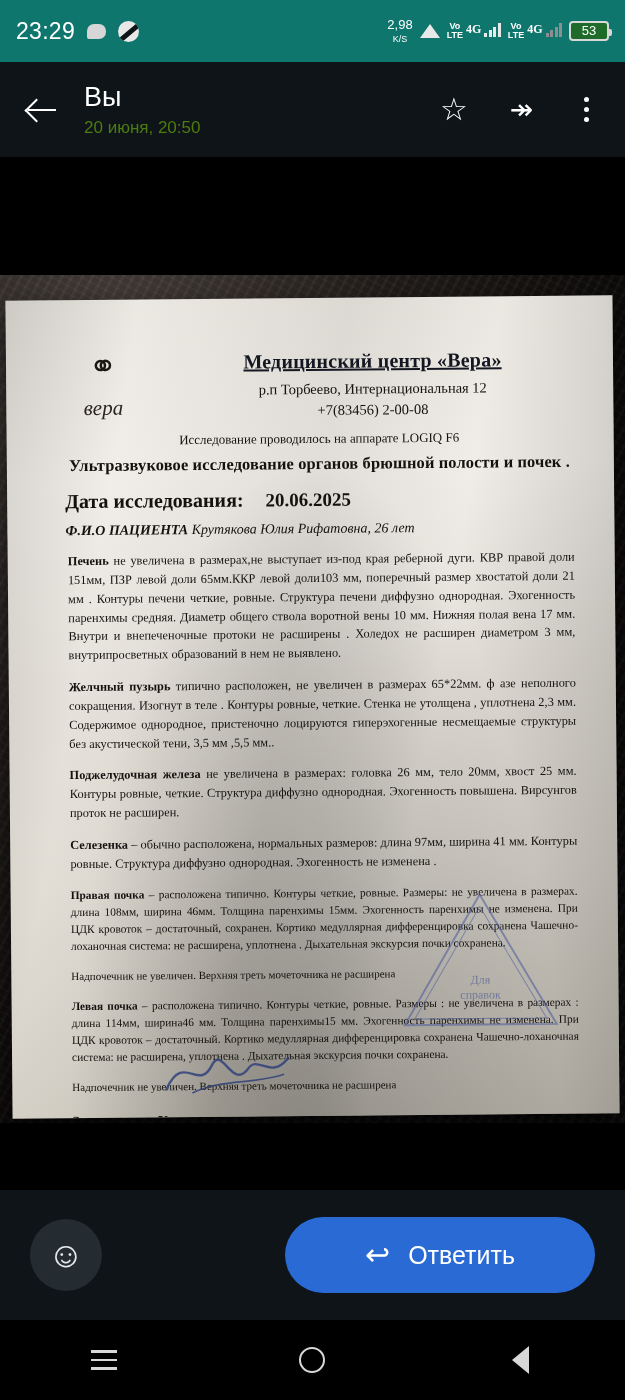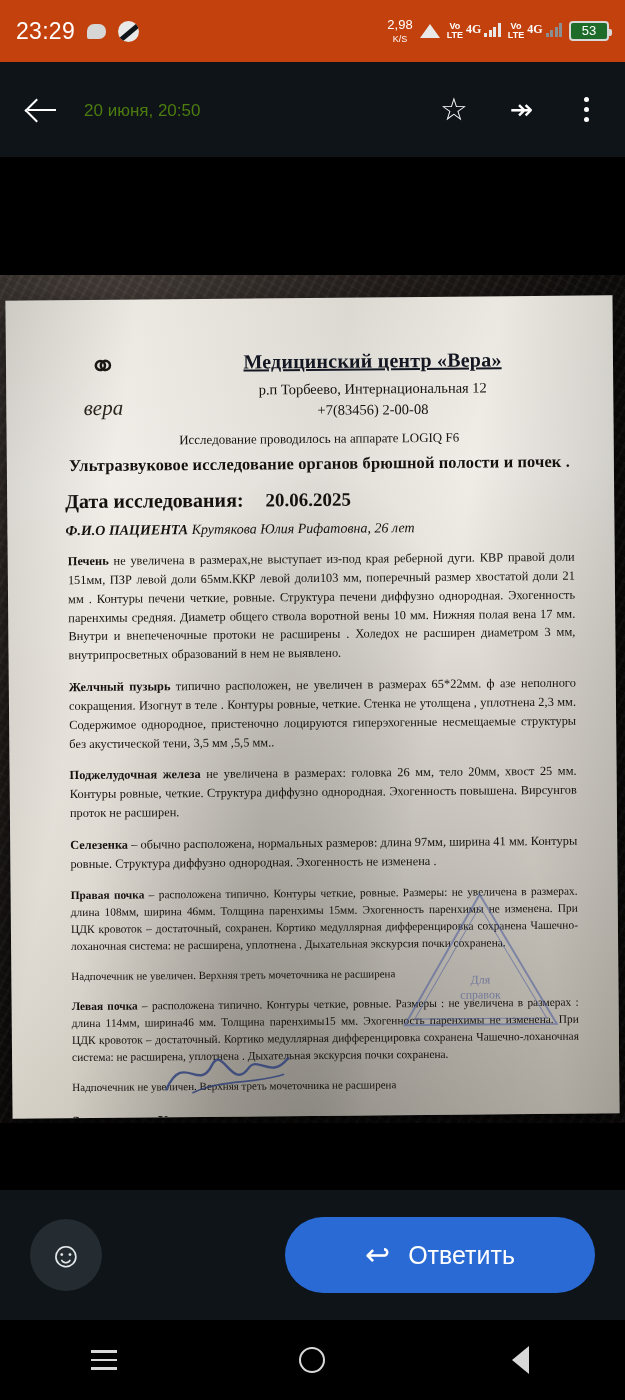--- a/index.html
+++ b/index.html
@@ -13,21 +13,21 @@
     position: relative;
     width: 625px; height: 1400px;
     background: #000;
     display: flex;
     flex-direction: column;
   }
 
   
   .statusbar {
     height: 62px;
-    background: #c2410c;
+    background: #0f766e;
     color: #ffffff;
     display: flex;
     align-items: center;
     padding: 4px 16px;
     font-size: 21px;
     flex: 0 0 auto;
   }
   .status-left { display: flex; align-items: center; gap: 12px; }
   .status-time { font-size: 23px; letter-spacing: .3px; }
   .chat-bubble {
@@ -317,20 +317,21 @@
             <i></i>
           </span>
       </span>
       <span class="battery">53</span>
     </div>
   </div>
 
   <div class="appbar">
     <div class="back-arrow"></div>
     <div class="title-wrap">
+      <div class="title-main">Вы</div>
       <div class="title-sub">20 июня, 20:50</div>
     </div>
     <div class="appbar-actions">
       <div class="icon-btn">
           <div class="star">☆</div>
         </div>
       <div class="icon-btn">
           <div class="forward">↠</div>
         </div>
       <div class="icon-btn kebab">

